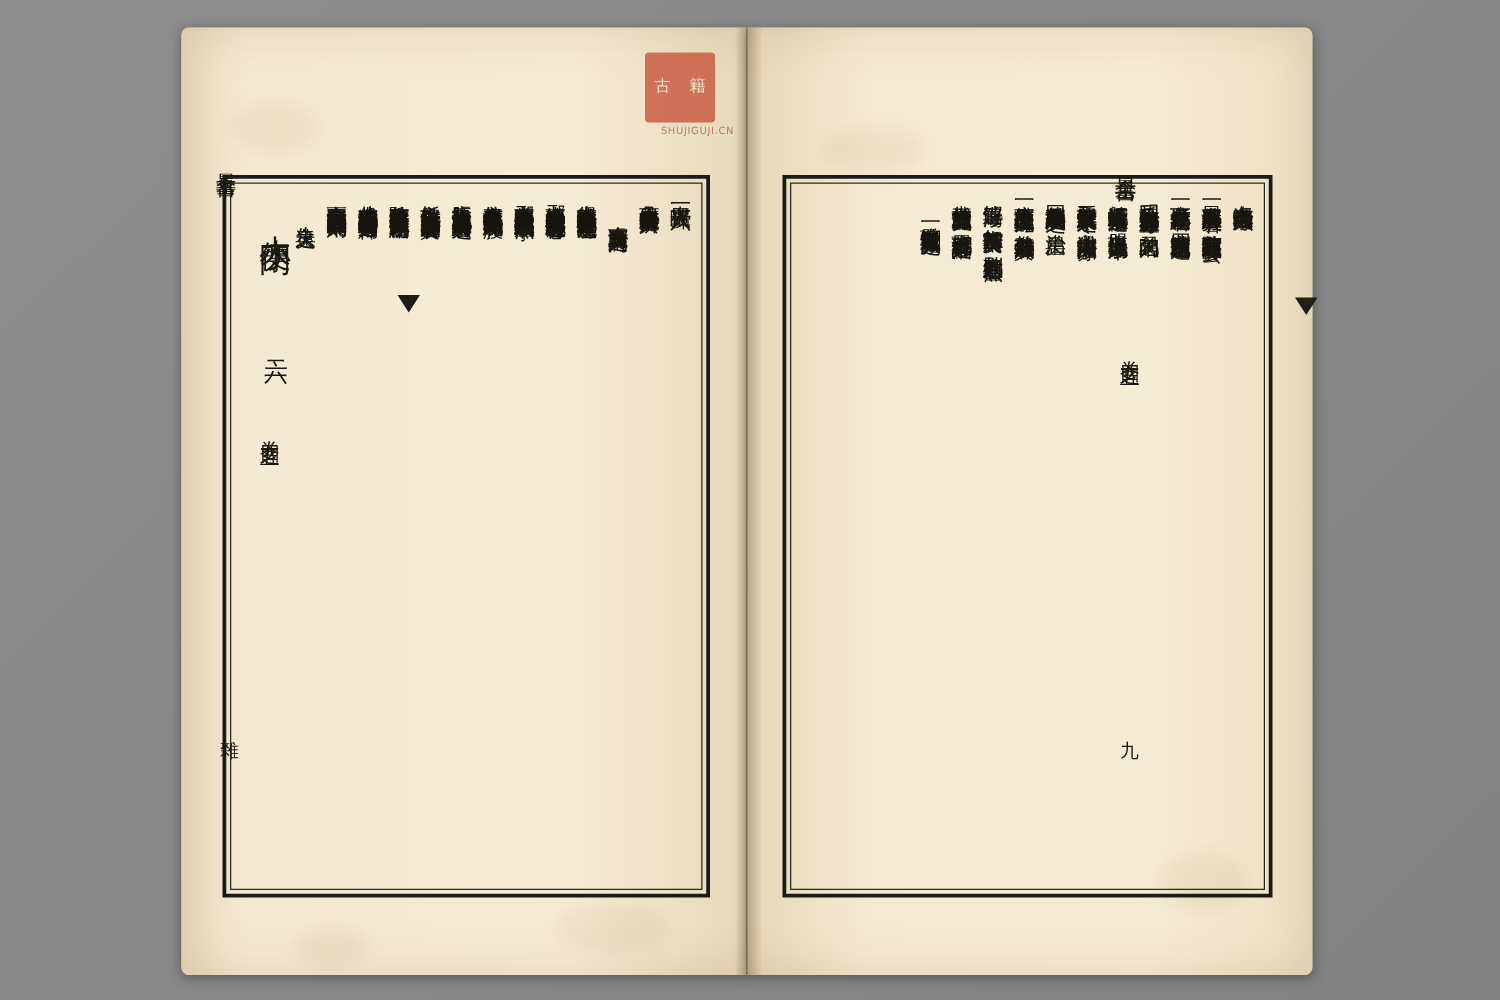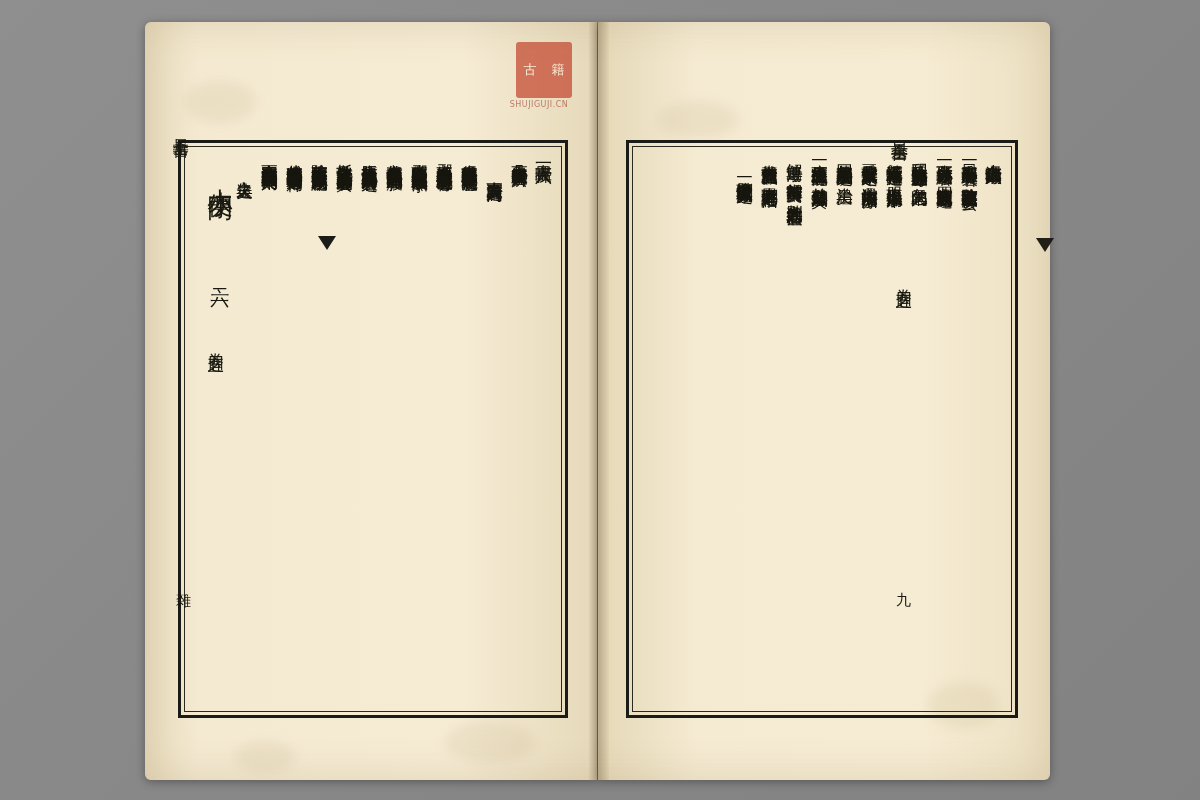--- a/index.html
+++ b/index.html
@@ -162,21 +162,21 @@
     align-content: center;
     justify-content: center;
     letter-spacing: 0px;
     border-radius: 3px;
     text-align: center;
     opacity: 0.92;
   }
   .seal span { display: block; width: 50%; }
   .sealcaption {
     position: absolute;
-    left: 501px;
+    left: 520px;
     top: 100px;
     width: 76px;
     text-align: center;
     color: rgba(170,90,70,0.75);
     font-size: 8px;
     letter-spacing: 0.5px;
     font-family: "DejaVu Sans", sans-serif;
   }
 
   

